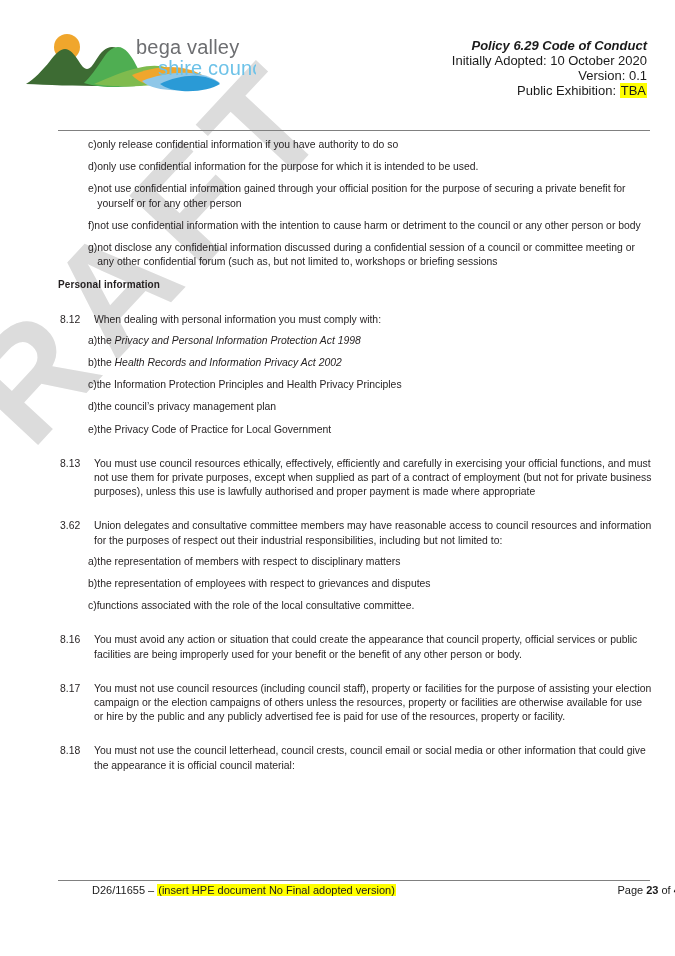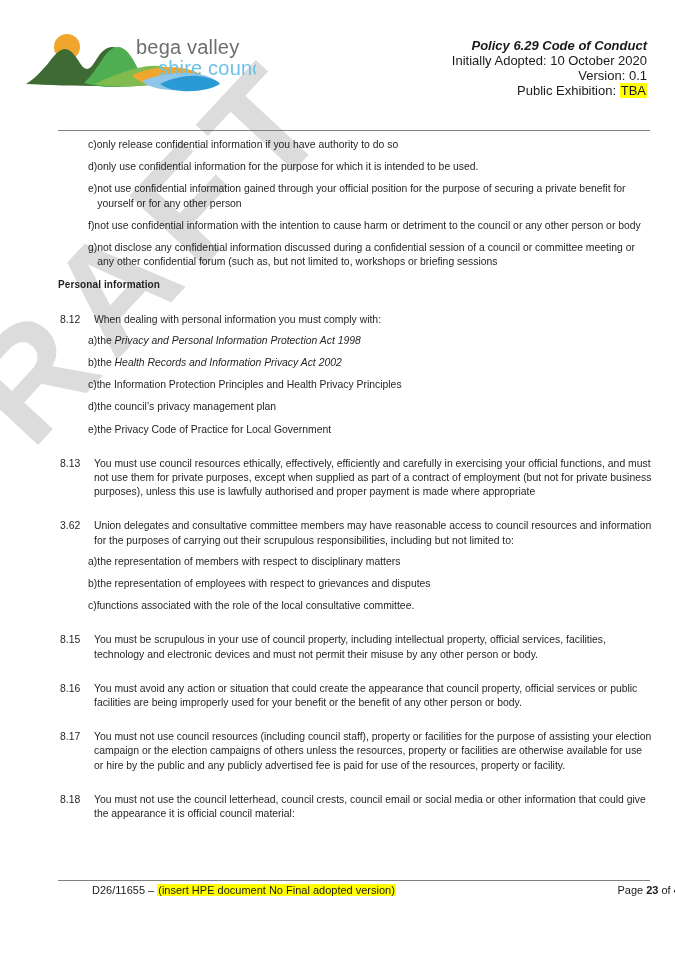--- a/index.html
+++ b/index.html
@@ -249,40 +249,36 @@
     </div>
 
 
     <div class="clause">
       <div class="clause-num">8.13</div>
       <div class="clause-body">You must use council resources ethically, effectively, efficiently and carefully in exercising your official functions, and must not use them for private purposes, except when supplied as part of a contract of employment (but not for private business purposes), unless this use is lawfully authorised and proper payment is made where appropriate</div>
     </div>
 
     <div class="clause">
       <div class="clause-num">3.62</div>
-      <div class="clause-body">Union delegates and consultative committee members may have reasonable access to council resources and information for the purposes of carrying out their scrupulous responsibilities, including but not limited to:</div>
+      <div class="clause-body">Union delegates and consultative committee members may have reasonable access to council resources and information for the purposes of respect out their industrial responsibilities, including but not limited to:</div>
     </div>
 
     <div class="subitem">
       <div class="subitem-mark">a)</div>
       <div class="subitem-body">the representation of members with respect to disciplinary matters</div>
     </div>
     <div class="subitem">
       <div class="subitem-mark">b)</div>
       <div class="subitem-body">the representation of employees with respect to grievances and disputes</div>
     </div>
     <div class="subitem">
       <div class="subitem-mark">c)</div>
       <div class="subitem-body">functions associated with the role of the local consultative committee.</div>
     </div>
 
-    <div class="clause">
-      <div class="clause-num">8.15</div>
-      <div class="clause-body">You must be scrupulous in your use of council property, including intellectual property, official services, facilities, technology and electronic devices and must not permit their misuse by any other person or body.</div>
-    </div>
 
     <div class="clause">
       <div class="clause-num">8.16</div>
       <div class="clause-body">You must avoid any action or situation that could create the appearance that council property, official services or public facilities are being improperly used for your benefit or the benefit of any other person or body.</div>
     </div>
 
     <div class="clause">
       <div class="clause-num">8.17</div>
       <div class="clause-body">You must not use council resources (including council staff), property or facilities for the purpose of assisting your election campaign or the election campaigns of others unless the resources, property or facilities are otherwise available for use or hire by the public and any publicly advertised fee is paid for use of the resources, property or facility.</div>
     </div>

